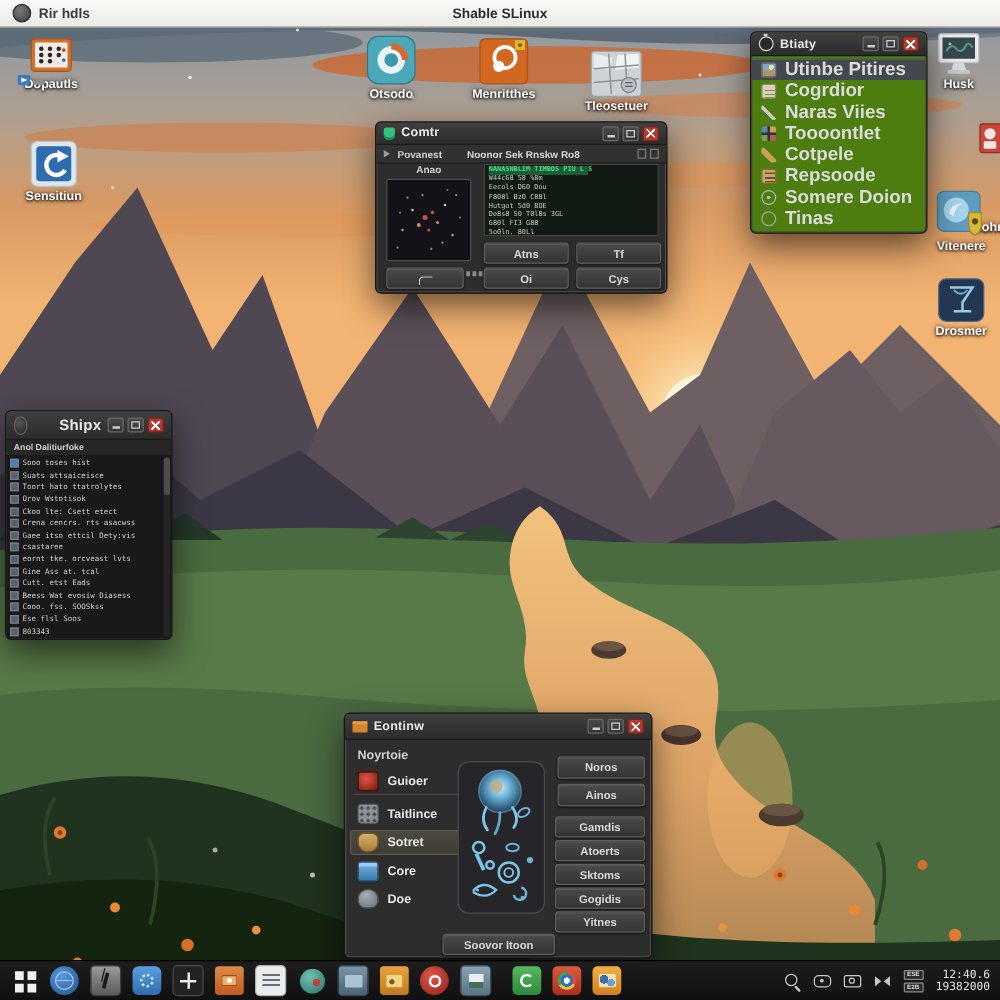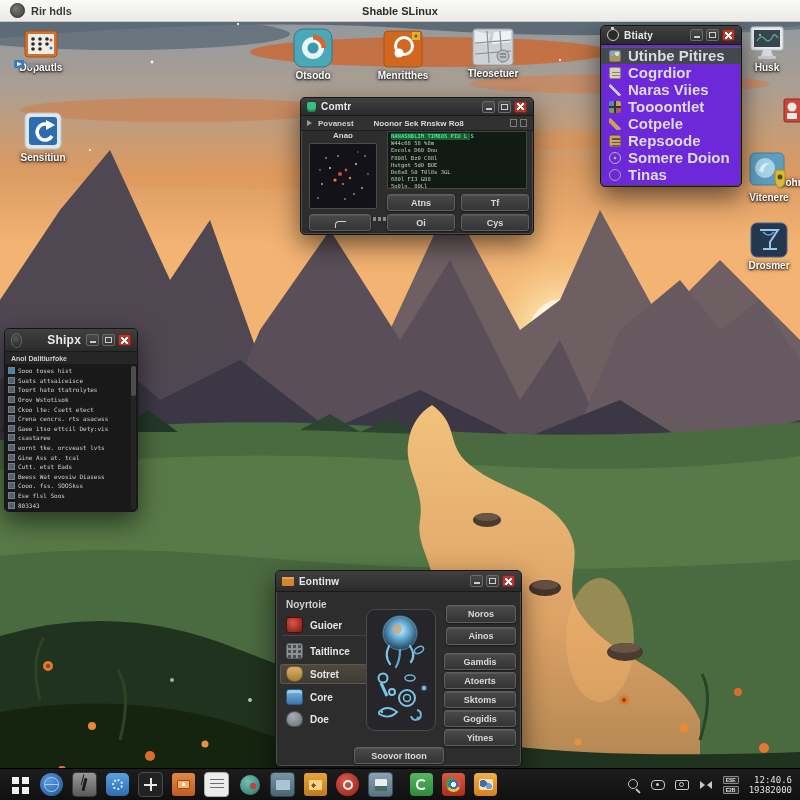--- a/index.html
+++ b/index.html
@@ -48,21 +48,21 @@
   .c-toolbar .tools b{width:5px;height:6px;border:1px solid #7c7c7c;display:block;}
   .c-scanlabel{position:absolute;left:6px;top:33px;width:72px;text-align:center;color:#d3d3d3;font-size:8px;font-weight:bold;}
   .c-scan{position:absolute;left:8px;top:45px;width:66px;height:64px;background:#121218;border:1px solid #4c4c4c;border-radius:2px;}
   .c-term{position:absolute;left:86px;top:33px;width:140px;height:58px;background:#121a14;border:1px solid #444;
     font-family:"DejaVu Sans Mono",monospace;font-size:5.5px;line-height:7.2px;color:#c4cfc0;padding:1px 3px;box-sizing:border-box;overflow:hidden;}
   .c-term .t0{color:#49e086;font-weight:bold;background:linear-gradient(90deg,#1c5c38 60%,transparent 60%);}
   .c-tiny{position:absolute;left:72px;top:119px;display:flex;gap:2px;}
   .c-tiny b{width:3px;height:4px;background:#8a8a8a;display:block;}
   .backglyph{width:10px;height:6px;border:1.5px solid #cfcfcf;border-right:none;border-bottom:none;border-radius:4px 0 0 0;position:relative;top:2px;}
   
-  #win-btiaty{left:600px;top:25px;width:140px;height:160px;background:#6d28d9;}
+  #win-btiaty{left:600px;top:25px;width:140px;height:160px;background:#4d7c0f;}
   .stopwatch{width:10px;height:10px;border:1.5px solid #cfcfcf;border-radius:50%;position:relative;background:#2a2a2a;}
   .stopwatch:before{content:"";position:absolute;left:3px;top:-3px;width:3px;height:2px;background:#cfcfcf;}
   .menu-list{padding-top:2px;}
   .menu-item{height:17px;display:flex;align-items:center;gap:7px;padding:0 8px;color:#dcdcdc;font-size:15px;font-weight:bold;}
   .menu-item.sel{background:#43474e;box-shadow:inset 0 1px 0 #545962;}
   .mi{width:12px;height:12px;flex:0 0 12px;border-radius:2px;box-sizing:border-box;}
   .mi.pic{border:1px solid #777;background:linear-gradient(180deg,#7fa8c8 55%,#b8905a 55%);
     background-image:radial-gradient(circle at 70% 28%,#f0e0a0 0 2px,transparent 2px),linear-gradient(180deg,#7fa8c8 55%,#b8905a 55%);}
   .mi.doc{background:#d8d2b8;border:1px solid #8e8870;background-image:repeating-linear-gradient(180deg,transparent 0 2px,#8a8468 2px 3px);background-size:8px 9px;background-position:2px 2px;background-repeat:no-repeat;}
   .mi.pencil{background:linear-gradient(45deg,transparent 38%,#c8c8c8 38% 55%,transparent 55%);}
@@ -300,21 +300,21 @@
     <svg width="40" height="38">
       <rect x="1" y="1" width="38" height="36" rx="4" fill="#d2671f" stroke="#a85518"></rect>
       <circle cx="21" cy="16" r="8.5" fill="none" stroke="#fff" stroke-width="3"></circle>
       <circle cx="16" cy="23" r="4.5" fill="#fff"></circle>
       <rect x="29" y="2" width="8" height="8" fill="#e0b42f"></rect>
         <circle cx="33" cy="6" r="1.5" fill="#6a5210"></circle>
     </svg>
     <span class="lbl">Menritthes</span>
   </div>
 
-  <div class="dicon" style="left:462px;top:28px;">
+  <div class="dicon" style="left:462px;top:40px;">
     <svg width="42" height="38">
       <rect x="1" y="1" width="40" height="36" rx="3" fill="#cdd2d6" stroke="#9aa2a8"></rect>
       <polygon points="3,3 18,6 16,16 3,14" fill="#e8ecef"></polygon>
       <polygon points="22,4 39,3 39,14 20,16" fill="#f0f3f5"></polygon>
       <path d="M3 15 L39 12 M3 26 L39 23 M15 3 L17 35 M28 3 L30 35" stroke="#8a9298" stroke-width="1.2" fill="none"></path>
       <circle cx="31" cy="28" r="6" fill="#b8bec4" stroke="#7a8288"></circle>
       <path d="M28 26 L34 26 M28 29 L34 29" stroke="#5a6268" stroke-width="1"></path>
     </svg>
     <span class="lbl">Tleosetuer</span>
   </div>

